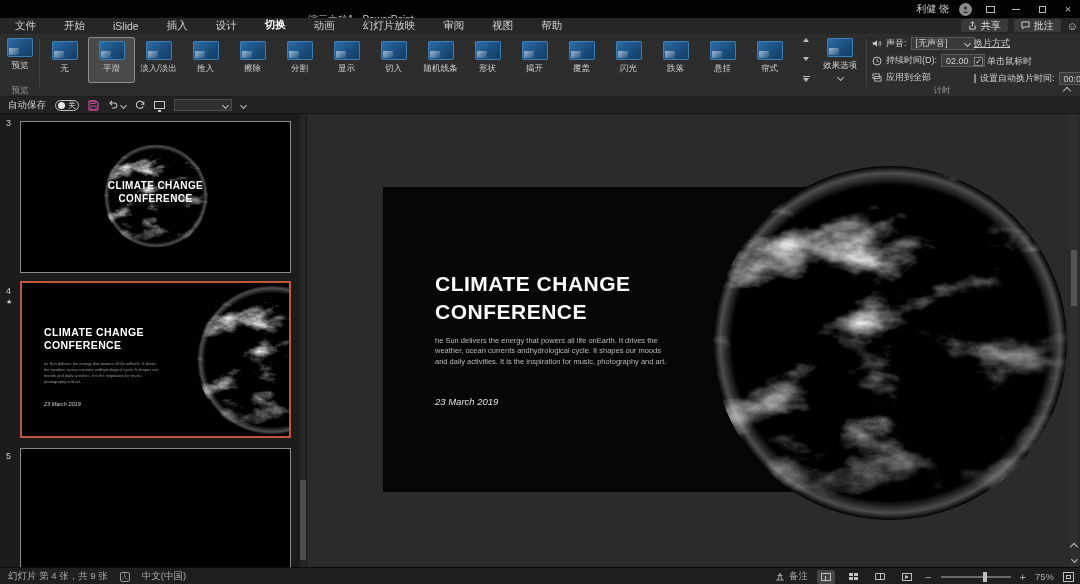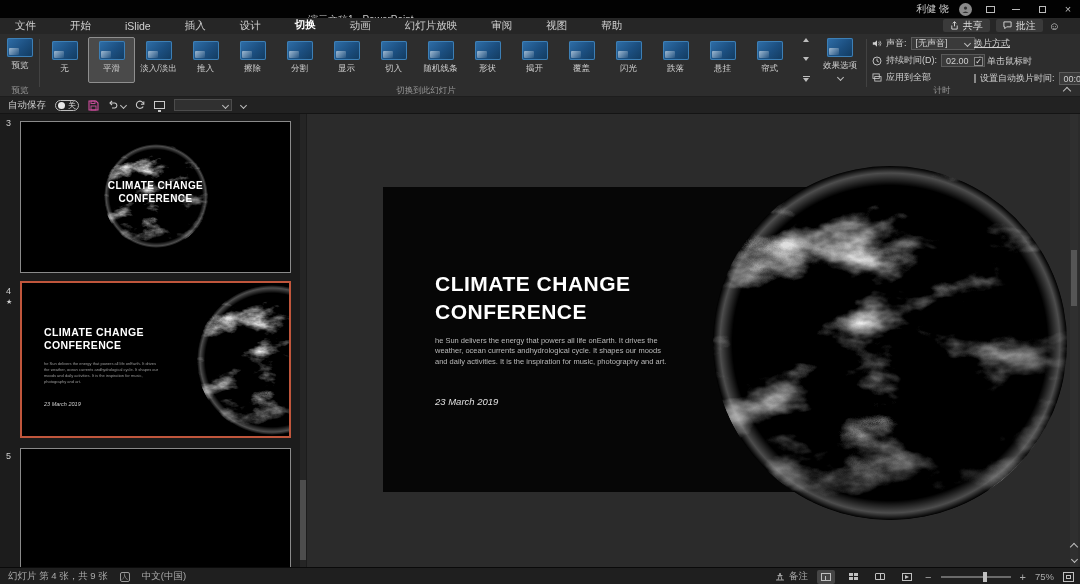--- a/index.html
+++ b/index.html
@@ -16,24 +16,24 @@
   .tb-right { position:absolute; right:0; top:0; height:18px; display:flex; align-items:center; gap:10px; padding-right:4px; }
   .avatar { width:13px; height:13px; border-radius:50%; background:#8a8a8a; display:flex; align-items:center; justify-content:center; }
   .winbtn { width:16px; height:14px; display:flex; align-items:center; justify-content:center; color:#bbb; font-size:11px; }
   .min-glyph { width:8px; height:1px; background:#bbb; }
   .restore-glyph { width:7px; height:7px; border:1px solid #bbb; }
   .ribbonopt-glyph { width:9px; height:7px; border:1px solid #bbb; position:relative; }
 
   
   .menubar { position:absolute; left:0; top:18px; width:1080px; height:16px; background:#262626;
              display:flex; align-items:center; font-size:10.5px; }
-  .mtabs { display:flex; align-items:center; gap:16px; padding-left:6px; }
+  .mtabs { display:flex; align-items:center; gap:10px; padding-left:6px; }
   .mtab { padding:1px 9px 2px; color:#d0d0d0; cursor:default; white-space:nowrap; }
   .mtab.active { color:#fff; border-bottom:2px solid #a21caf; font-weight:bold; }
-  .mb-right { position:absolute; right:20px; top:1px; display:flex; align-items:center; gap:6px; }
+  .mb-right { position:absolute; right:2px; top:1px; display:flex; align-items:center; gap:6px; }
   .mb-btn { background:#3a3a3a; border-radius:2px; height:13px; display:flex; align-items:center; gap:4px;
             padding:0 7px; font-size:10px; color:#ddd; }
 
   
   .ribbon { position:absolute; left:0; top:34px; width:1080px; height:63px; background:#2d2d2d; border-bottom:1px solid #1d1d1d; }
   .vsep { position:absolute; top:5px; width:1px; height:78%; background:#424242; }
   .grouplabel { position:absolute; top:51px; font-size:8.5px; color:#969696; text-align:center; }
   .bigbtn { position:absolute; top:4px; width:36px; display:flex; flex-direction:column; align-items:center; gap:3px;
             font-size:8.5px; color:#cfcfcf; }
   .tile-icon { width:26px; height:19px; border-radius:2px;
@@ -361,21 +361,20 @@
         <span class="checkbox"></span>
         <span>设置自动换片时间:</span>
         <span class="spin-box" style="width:46px;">
           <span>00:00.00</span>
 
         </span>
       </div>
     </div>
 
     <div class="grouplabel" style="left:0;width:40px;">预览</div>
-    <div class="grouplabel" style="left:41px;width:770px;">切换到此幻灯片</div>
     <div class="grouplabel" style="left:867px;width:150px;">计时</div>
     <div class="ribbon-collapse">
         <span class="chev-up"></span>
       </div>
   </div>
 
   <div class="qat">
     <span>自动保存</span>
     <span class="toggle">
       <span class="knob"></span>

